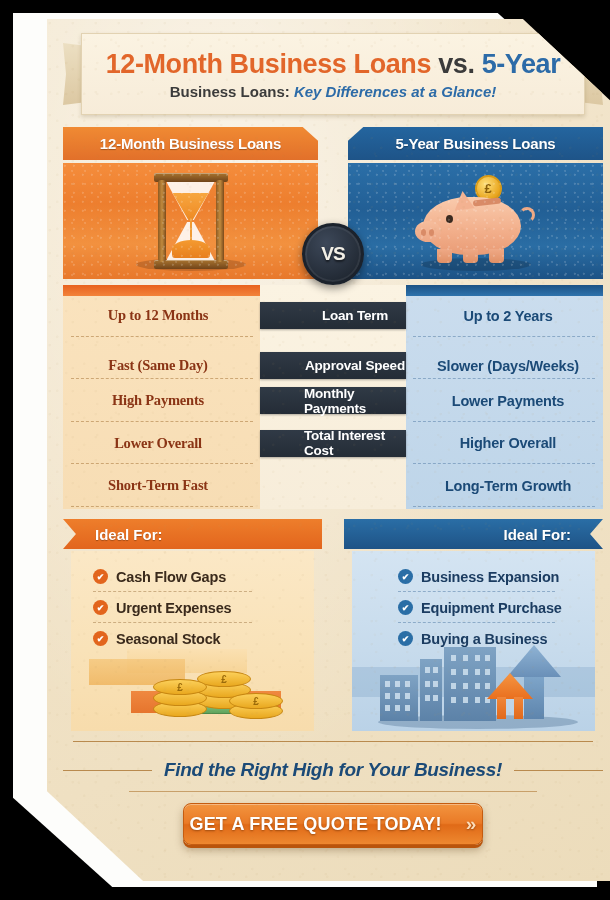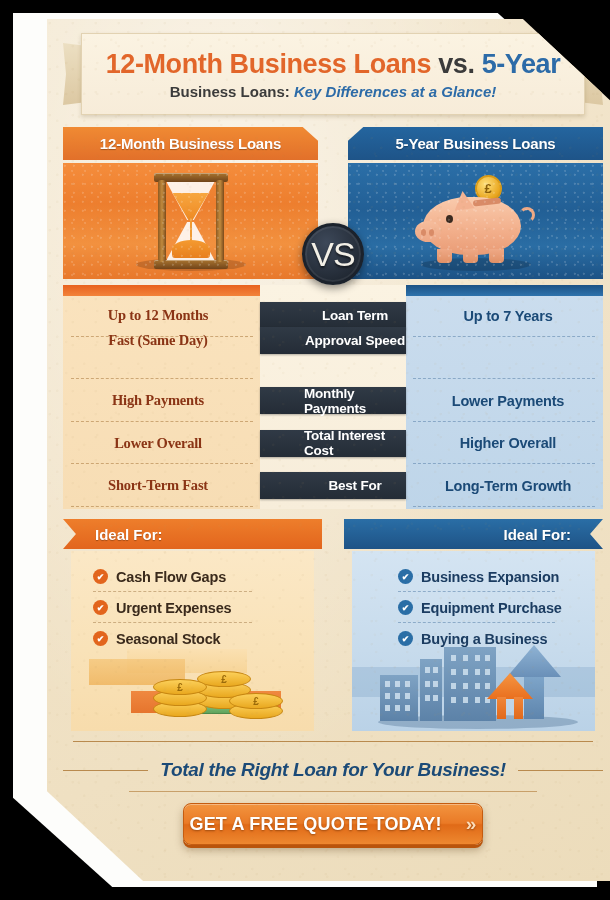--- a/index.html
+++ b/index.html
@@ -145,21 +145,21 @@
          color:#8a5e08; font-weight:bold; font-size:13px; }
 
   
   .vsbadge{
     position:absolute; left:50%; top:96px; transform:translateX(-50%);
     width:62px; height:62px; border-radius:50%;
     background:radial-gradient(circle at 38% 30%,#3d4859,#232b36 70%,#171d26);
     border:3px solid #1b222c;
     box-shadow:0 3px 8px rgba(0,0,0,.45), inset 0 0 0 2px rgba(255,255,255,.07);
     display:flex; align-items:center; justify-content:center;
-    color:#f2efe6; font-size:34px; font-weight:normal; letter-spacing:-1px;
+    color:#f2efe6; font-size:19px; font-weight:bold; letter-spacing:-1px;
     text-shadow:0 2px 2px rgba(0,0,0,.5);
     z-index:6;
   }
 
   
   .table{ position:absolute; left:16px; top:266px; width:540px; height:224px; }
   .tbl-side{ position:absolute; top:0; width:197px; height:224px; }
   .tbl-l{ left:0;  background:linear-gradient(180deg,#FAE3BE,#F7DDB4); }
   .tbl-r{ right:0; background:linear-gradient(180deg,#CBDDEE,#BED5E9); }
   .tbl-l::before{ content:""; position:absolute; left:0; top:0; width:100%; height:11px;
@@ -342,47 +342,47 @@
       </div>
 
       <div class="table">
         <div class="tbl-side tbl-l"></div>
         <div class="tbl-side tbl-r"></div>
         <div class="tbl-center"></div>
         <div id="table-rows">
             <div class="trow" style="top: 11px;">
               <div class="tcell left">Up to 12 Months</div>
               <div class="tpill">Loan Term</div>
-              <div class="tcell right">Up to 7 Years</div>
+              <div class="tcell right">Up to 2 Years</div>
             </div>
             <div class="tdash-l" style="top: 50.5px;"></div>
             <div class="tdash-r" style="top: 50.5px;"></div>
-            <div class="trow" style="top: 36px;">
+            <div class="trow" style="top: 61px;">
               <div class="tcell left">Fast (Same Day)</div>
               <div class="tpill">Approval Speed</div>
+              <div class="tcell right">Slower (Days/Weeks)</div>
             </div>
             <div class="tdash-l" style="top: 93px;"></div>
             <div class="tdash-r" style="top: 93px;"></div>
             <div class="trow" style="top: 96px;">
               <div class="tcell left">High Payments</div>
               <div class="tpill">Monthly Payments</div>
               <div class="tcell right">Lower Payments</div>
             </div>
             <div class="tdash-l" style="top: 135.5px;"></div>
             <div class="tdash-r" style="top: 135.5px;"></div>
             <div class="trow" style="top: 138.5px;">
               <div class="tcell left">Lower Overall</div>
               <div class="tpill">Total Interest Cost</div>
               <div class="tcell right">Higher Overall</div>
             </div>
             <div class="tdash-l" style="top: 178px;"></div>
             <div class="tdash-r" style="top: 178px;"></div>
             <div class="trow" style="top: 181px;">
               <div class="tcell left">Short-Term Fast</div>
-              <div class="tpill">Best For</div>
               <div class="tcell right">Long-Term Growth</div>
             </div>
             <div class="tdash-l" style="top: 220.5px;"></div>
             <div class="tdash-r" style="top: 220.5px;"></div>
           </div>
       </div>
 
       <div class="panels">
 
         <div class="panel panel-l">
@@ -501,21 +501,21 @@
                 </div>
               </div>
           </div>
         </div>
       </div>
 
       <div class="footer">
         <div class="rule-top"></div>
         <div class="tagline-row">
           <div class="tag-rule"></div>
-          <div class="tagline">Total the Right Loan for Your Business!</div>
+          <div class="tagline">Find the Right High for Your Business!</div>
           <div class="tag-rule"></div>
         </div>
         <div class="rule-bot"></div>
         <div class="cta">
           <span>GET A FREE QUOTE TODAY!</span>
           <span class="chev">»</span>
         </div>
       </div>
 
     </div>

